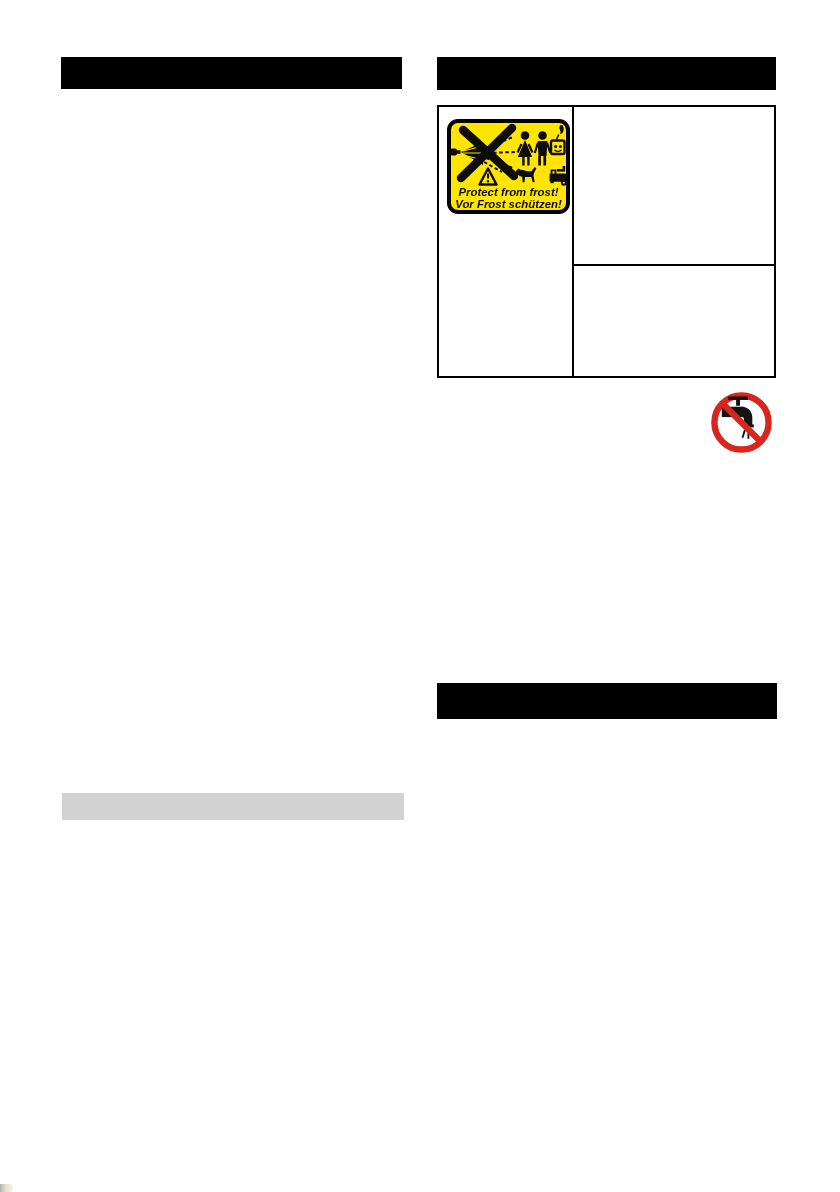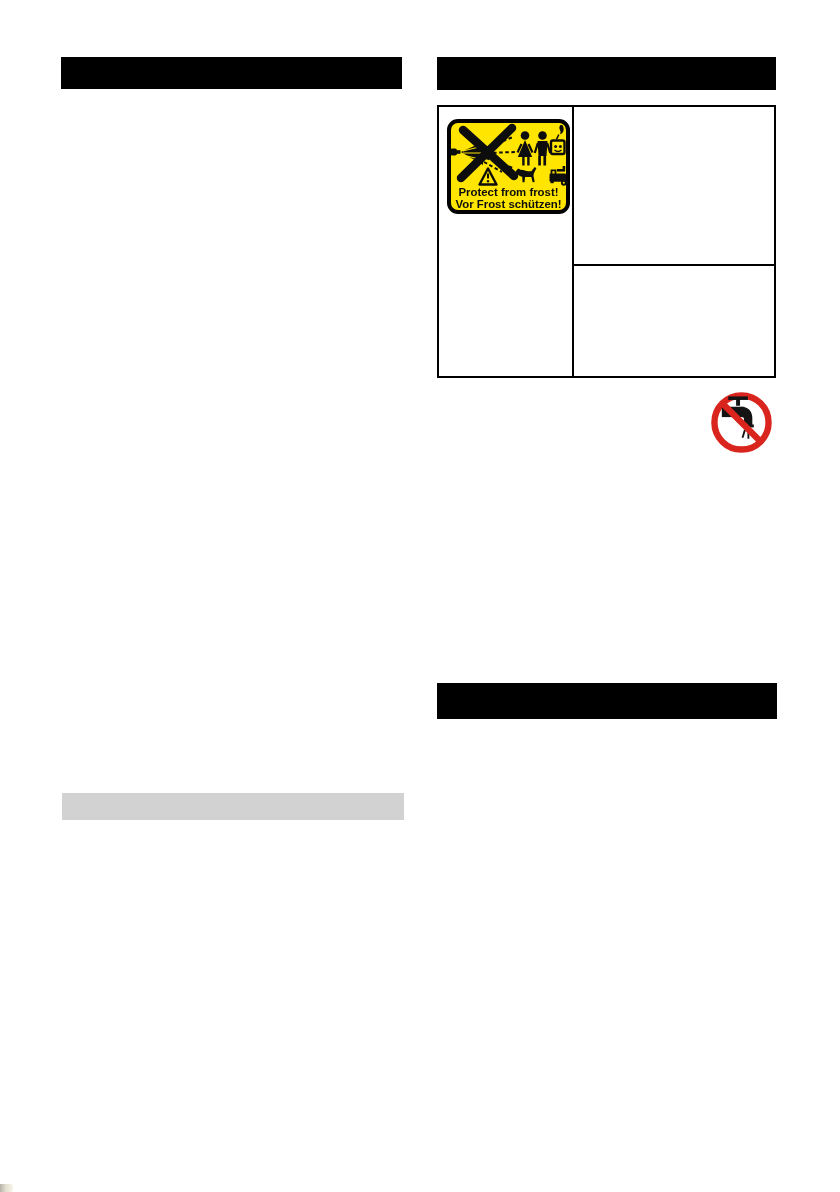--- a/index.html
+++ b/index.html
@@ -21,21 +21,21 @@
   }
   #info-table .v-divider{position:absolute;left:133px;top:0;bottom:0;width:2px;background:#000000;}
   #info-table .h-divider{position:absolute;left:135px;right:0;top:157px;height:2px;background:#000000;}
   #sticker{position:absolute;left:8px;top:12px;width:123px;height:95px;}
   #no-tap-icon{position:absolute;left:710px;top:391px;width:63px;height:63px;}
   #corner-artifact{
     position:absolute;left:0;top:1184px;width:13px;height:8px;
     background:linear-gradient(90deg,#6b6657 0%,#c9c2a0 45%,#efe9d0 100%);
     opacity:.5;border-radius:0 3px 3px 0;
   }
-  .cell{position:absolute;}
+  .cell{position:absolute;font-style:italic;}
   #cell-left{left:0;top:0;width:133px;height:100%;}
   #cell-right-top{left:135px;top:0;right:0;height:157px;}
   #cell-right-bottom{left:135px;top:159px;right:0;bottom:0;}
 </style>
 </head>
 <body>
 
 <div class="page">
 
   <div class="bar" id="left-header-bar"></div>

